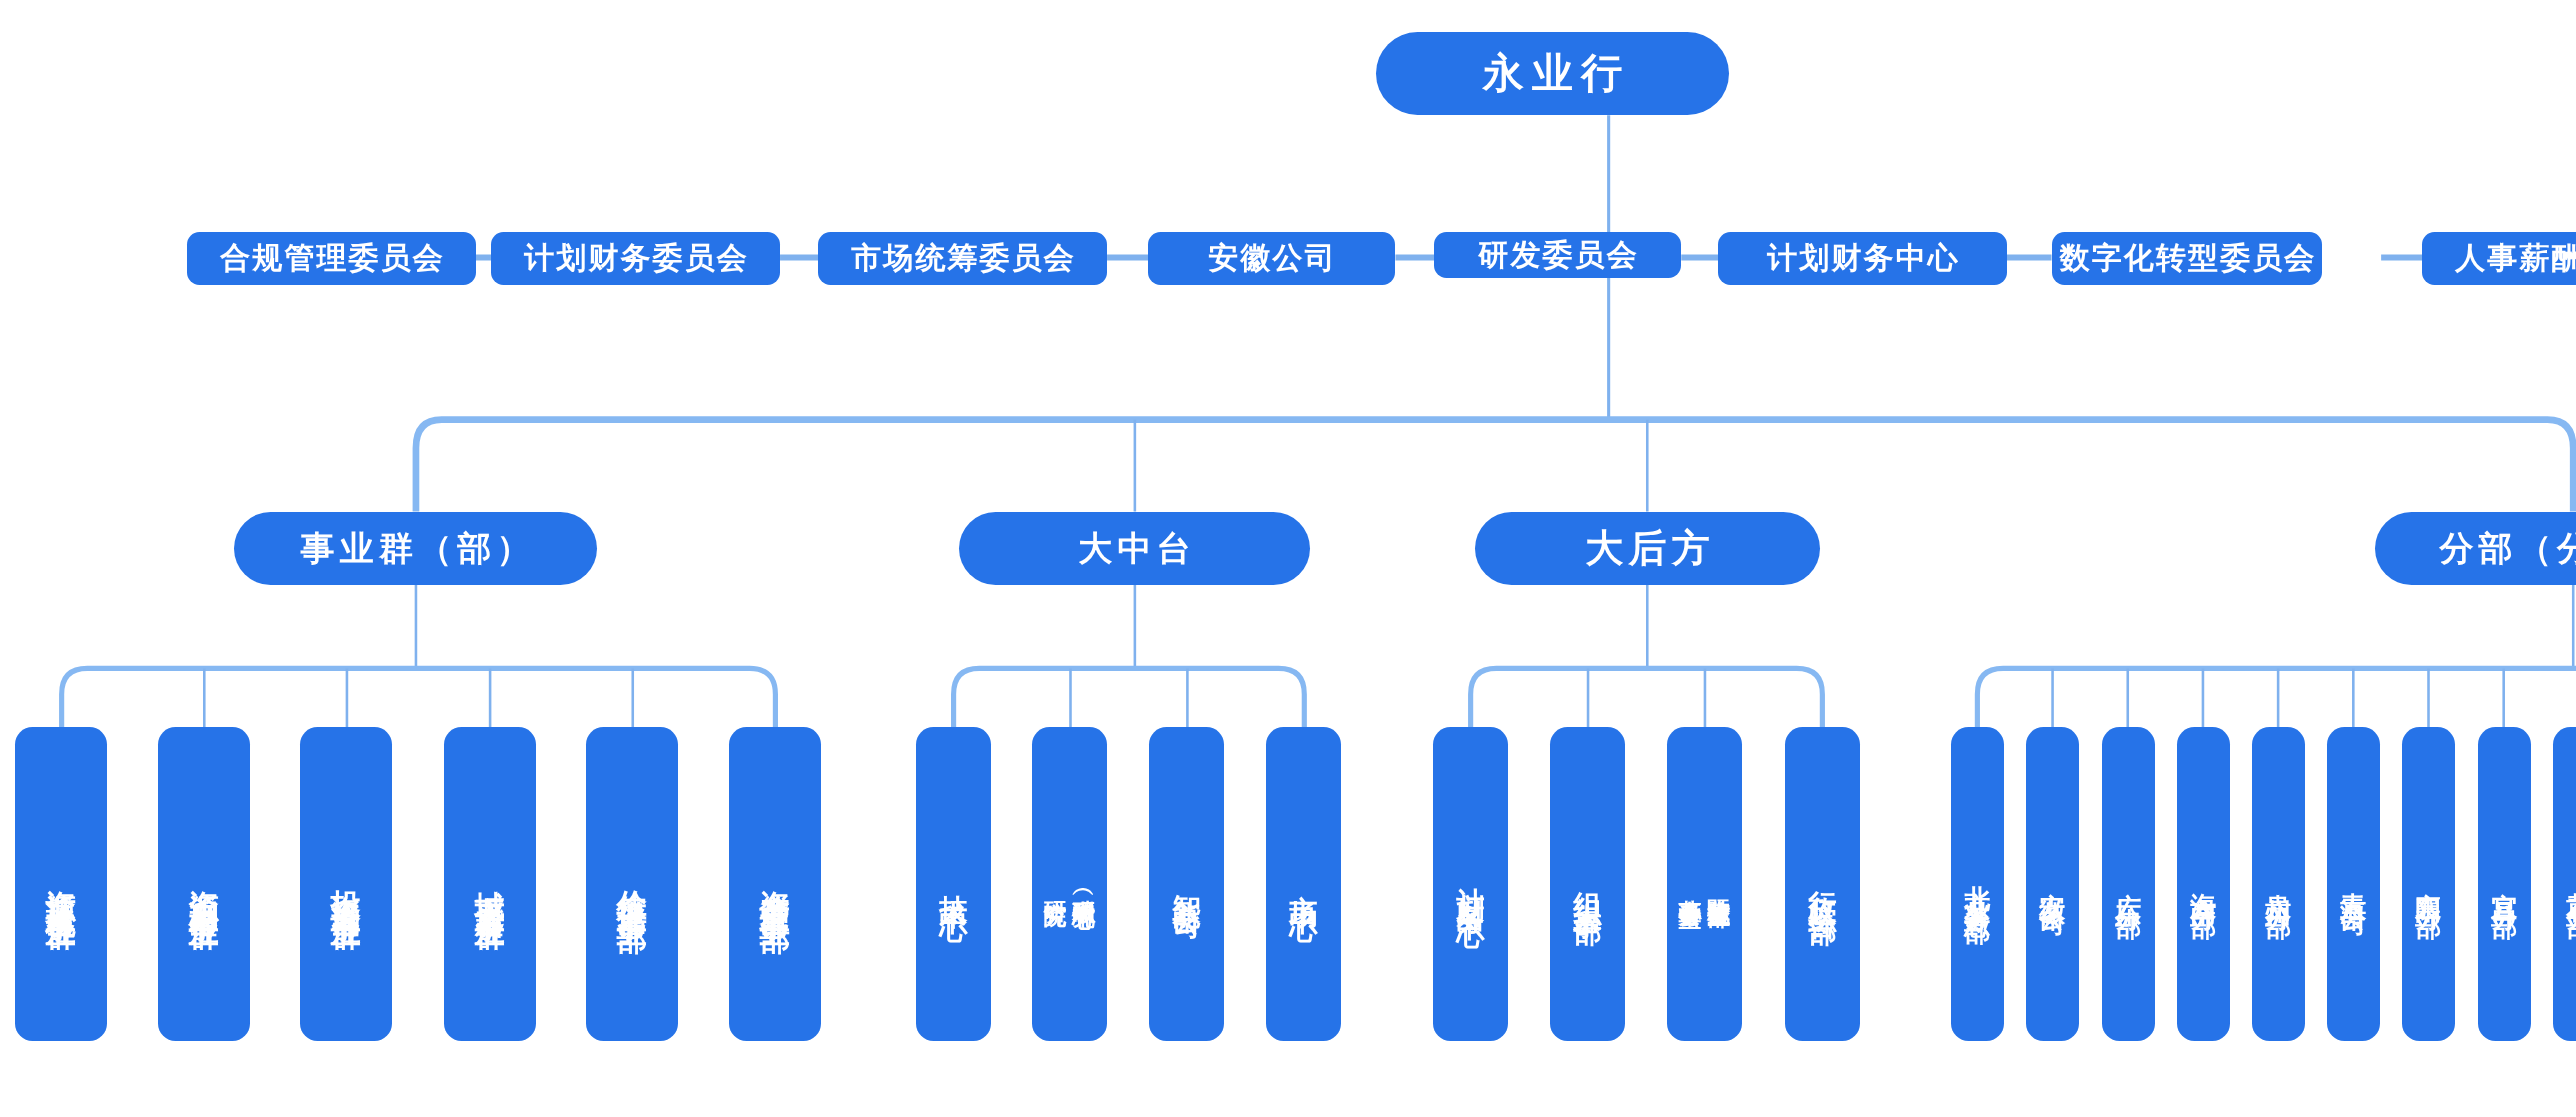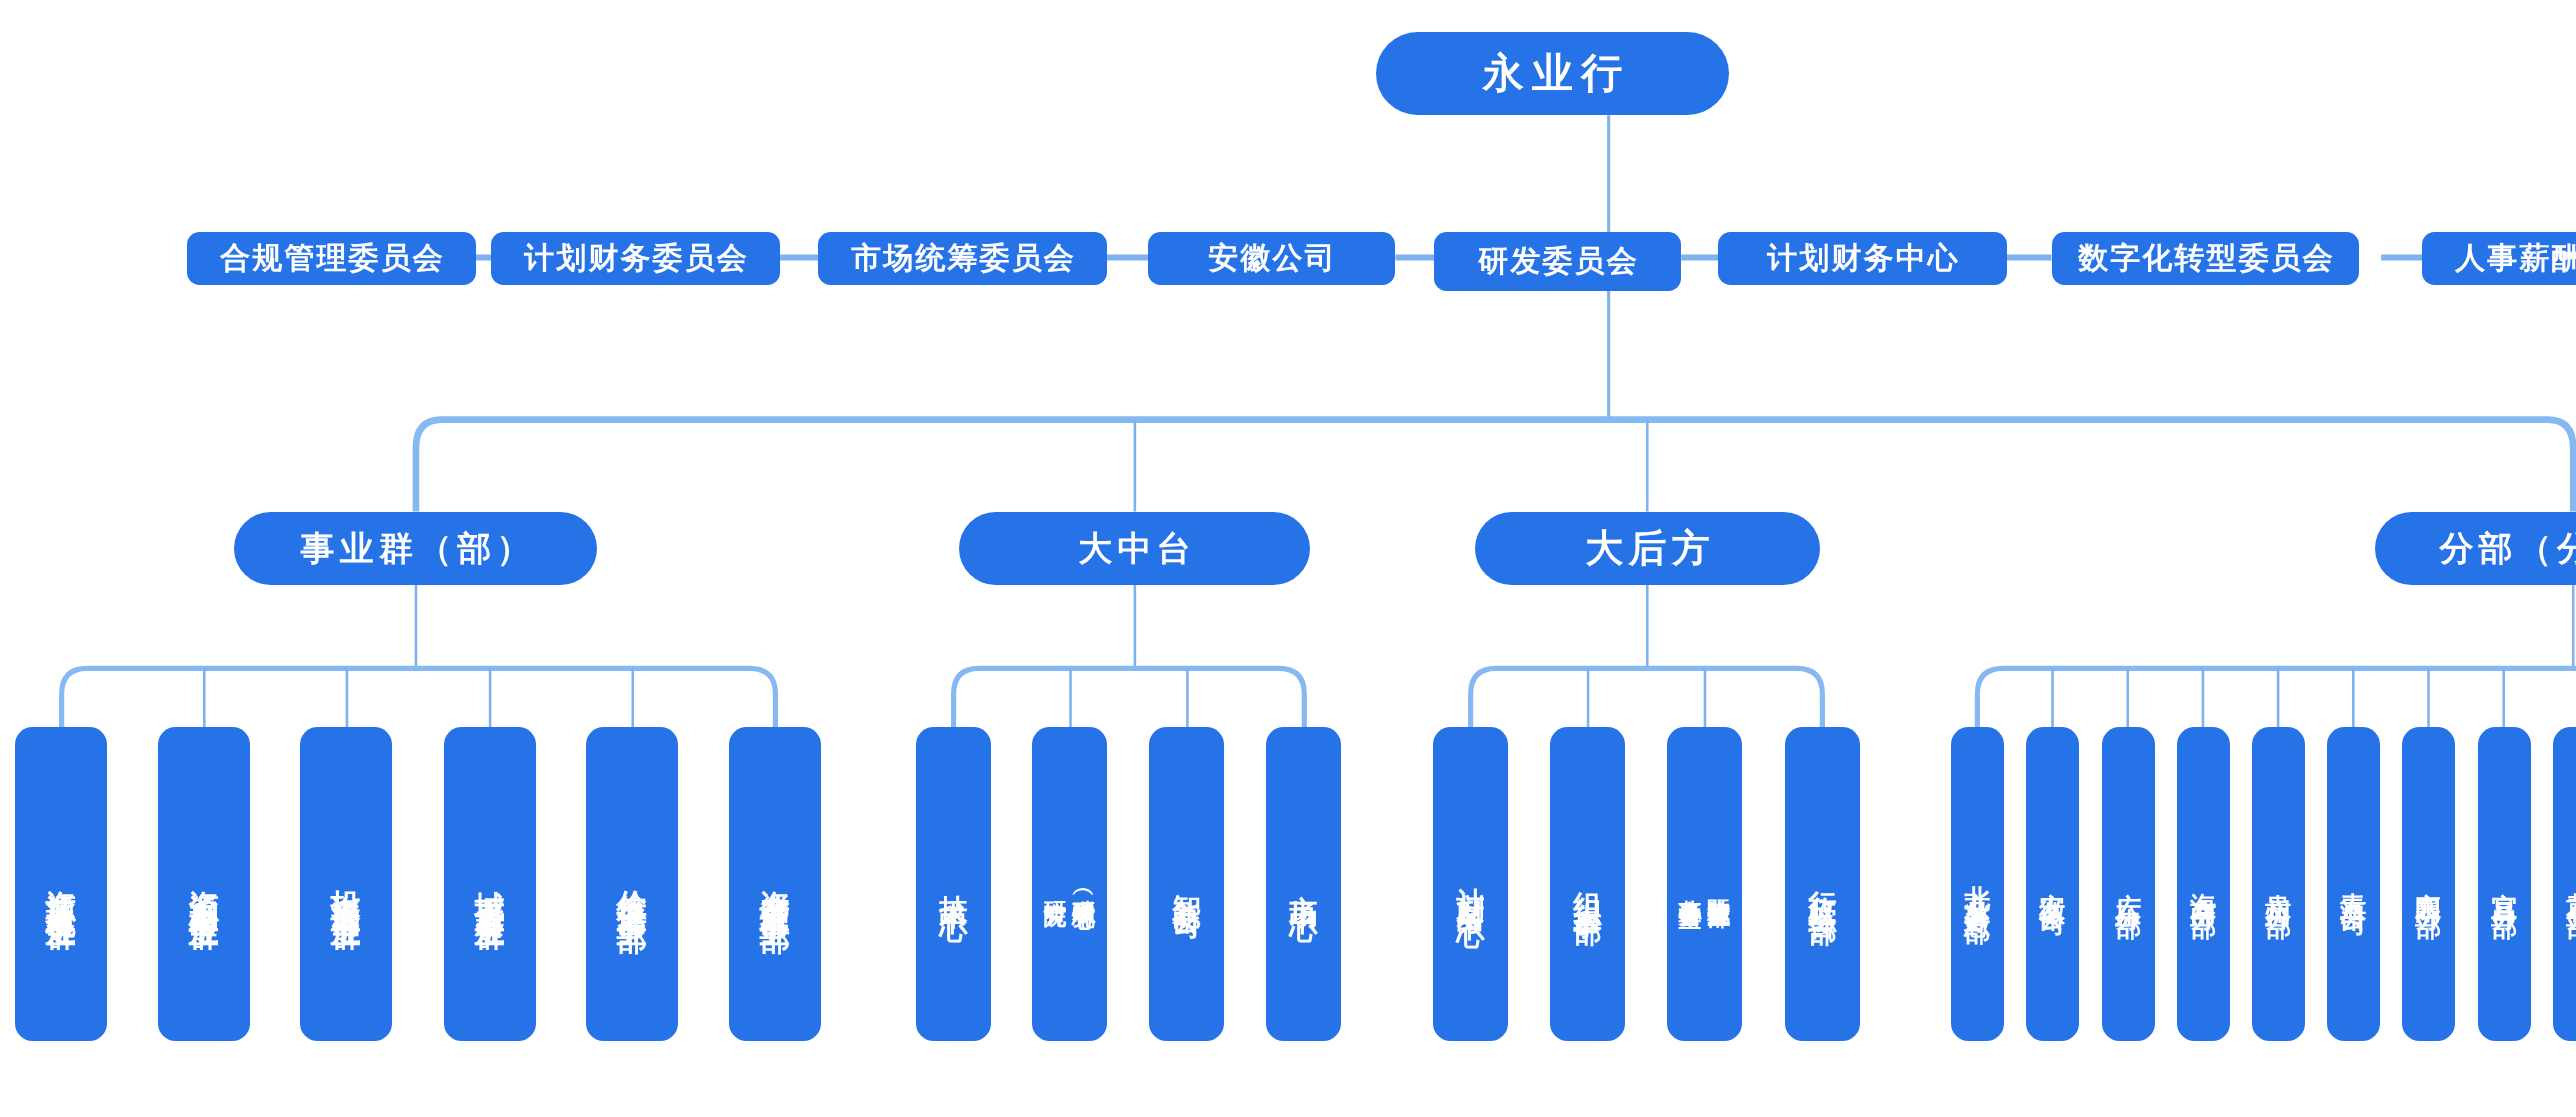--- a/index.html
+++ b/index.html
@@ -43,23 +43,23 @@
       <path d="M4995 1135 V1298" fill="none" stroke="#7FB1EE" stroke-width="5"></path>
       <path d="M3838 1412 V1348 Q3838 1298 3888 1298 H6124 Q6174 1298 6174 1348 V1412" fill="none" stroke="#86B8F2" stroke-width="10"></path>
       <path d="M3984 1298 V1412 M4130 1298 V1412 M4276 1298 V1412 M4422 1298 V1412 M4568 1298 V1412 M4714 1298 V1412 M4860 1298 V1412 M5006 1298 V1412 M5152 1298 V1412 M5298 1298 V1412 M5444 1298 V1412 M5590 1298 V1412 M5736 1298 V1412 M5882 1298 V1412 M6028 1298 V1412 " fill="none" stroke="#7FB1EE" stroke-width="5"></path>
     </svg>
   <div id="nodes">
     <div class="pill hlabel" id="root-pill" style="left:1376px;top:32px;width:353px;height:83px;border-radius:42px;font-size:41px;letter-spacing:8.2px;padding-left:8.2px;">永业行</div>
   <div class="pill hlabel" style="left: 159px; top: 232px; width: 289px; height: 53px; border-radius: 12.4px; font-size: 30px; letter-spacing: 2.1px; padding-left: 2.1px; margin-left: 28px;">合规管理委员会</div>
       <div class="pill hlabel" style="left: 491px; top: 232px; width: 289px; height: 53px; border-radius: 12.4px; font-size: 30px; letter-spacing: 2.1px; padding-left: 2.1px;">计划财务委员会</div>
       <div class="pill hlabel" style="left: 818px; top: 232px; width: 289px; height: 53px; border-radius: 12.4px; font-size: 30px; letter-spacing: 2.1px; padding-left: 2.1px;">市场统筹委员会</div>
       <div class="pill hlabel" style="left: 1148px; top: 232px; width: 247px; height: 53px; border-radius: 12.4px; font-size: 30px; letter-spacing: 2.1px; padding-left: 2.1px;">安徽公司</div>
-      <div class="pill hlabel" style="left: 1434px; top: 232px; width: 247px; height: 59px; border-radius: 12.4px; font-size: 30px; letter-spacing: 2.1px; padding-left: 2.1px;">研发委员会</div>
+      <div class="pill hlabel" style="left: 1434px; top: 232px; width: 247px; height: 46px; border-radius: 12.4px; font-size: 30px; letter-spacing: 2.1px; padding-left: 2.1px;">研发委员会</div>
       <div class="pill hlabel" style="left: 1718px; top: 232px; width: 289px; height: 53px; border-radius: 12.4px; font-size: 30px; letter-spacing: 2.1px; padding-left: 2.1px;">计划财务中心</div>
-      <div class="pill hlabel" style="left: 2052px; top: 232px; width: 307px; height: 53px; border-radius: 12.4px; font-size: 30px; letter-spacing: 2.1px; padding-left: 2.1px;">数字化转型委员会</div>
+      <div class="pill hlabel" style="left: 2052px; top: 232px; width: 270px; height: 53px; border-radius: 12.4px; font-size: 30px; letter-spacing: 2.1px; padding-left: 2.1px;">数字化转型委员会</div>
       <div class="pill hlabel" style="left: 2422px; top: 232px; width: 289px; height: 53px; border-radius: 12.4px; font-size: 30px; letter-spacing: 2.1px; padding-left: 2.1px;">人事薪酬委员会</div>
       <div class="pill hlabel" style="left: 234px; top: 512px; width: 363px; height: 73px; border-radius: 37px; font-size: 34px; letter-spacing: 5.2px; padding-left: 5.2px;">事业群（部）</div>
       <div class="pill hlabel" style="left: 959px; top: 512px; width: 351px; height: 73px; border-radius: 37px; font-size: 34px; letter-spacing: 5.2px; padding-left: 5.2px;">大中台</div>
       <div class="pill hlabel" style="left: 1475px; top: 512px; width: 345px; height: 73px; border-radius: 37px; font-size: 38px; letter-spacing: 5.2px; padding-left: 5.2px;">大后方</div>
       <div class="pill hlabel" style="left: 2375px; top: 512px; width: 398px; height: 73px; border-radius: 37px; font-size: 34px; letter-spacing: 5.2px; padding-left: 5.2px;">分部（分公司）</div>
       <div class="pill" style="left: 15px; top: 727px; width: 92px; height: 314px; border-radius: 17.5px;">
         <span class="vlabel" style="font-size: 30px; letter-spacing: 5.2px;">资源环境事业群</span>
       </div>
       <div class="pill" style="left: 158px; top: 727px; width: 92px; height: 314px; border-radius: 17.5px;">
         <span class="vlabel" style="font-size: 30px; letter-spacing: 5.2px;">资源利用事业群</span>

